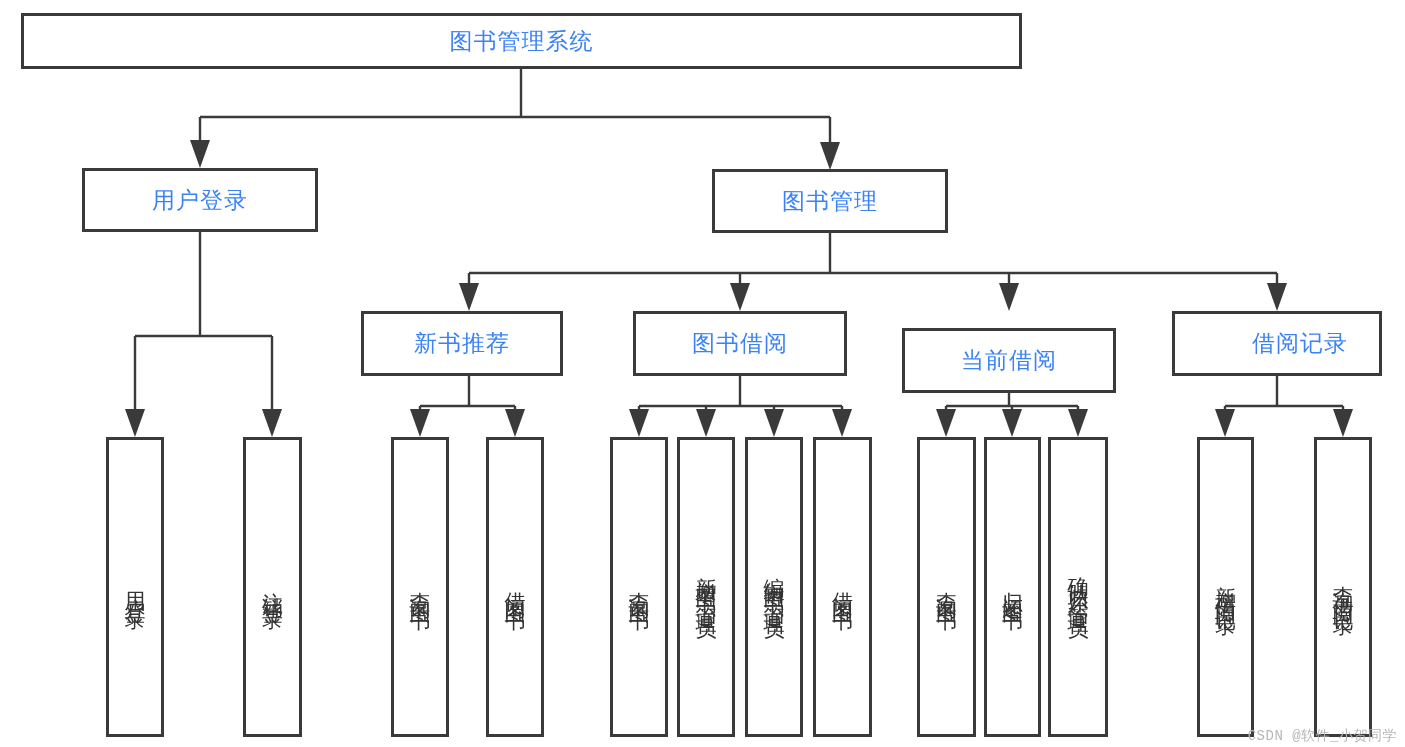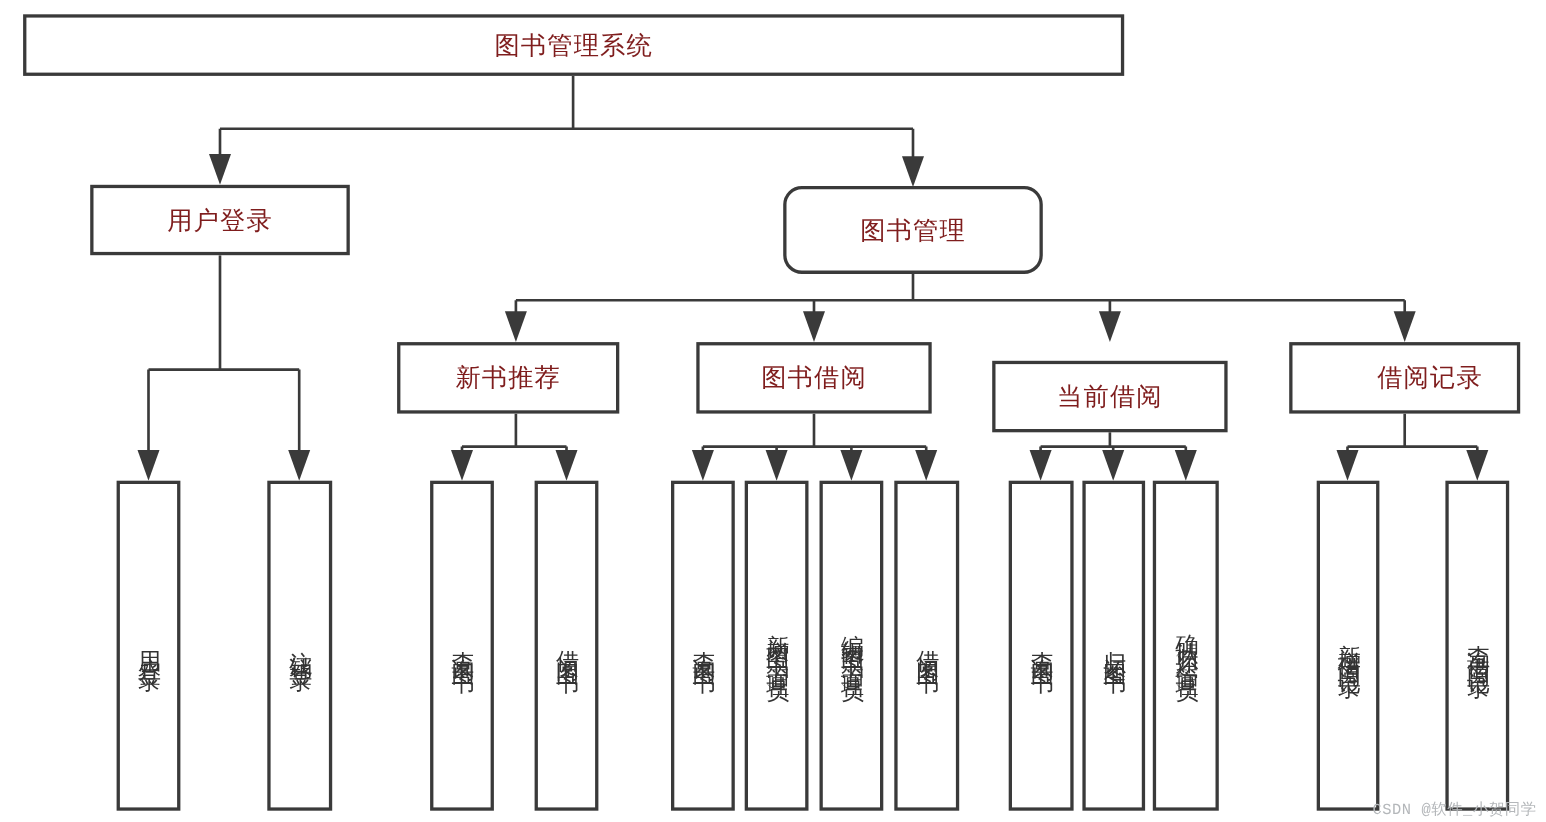--- a/index.html
+++ b/index.html
@@ -20,21 +20,21 @@
   .node {
     position: absolute;
     box-sizing: border-box;
     border: 3px solid #3a3a3a;
     background: #ffffff;
     display: flex;
     align-items: center;
     justify-content: center;
     font-size: 23px;
     letter-spacing: 1px;
-    color: #7f1d1d;
+    color: #3b82f6;
     white-space: nowrap;
   }
   .vnode {
     position: absolute;
     box-sizing: border-box;
     border: 3px solid #3a3a3a;
     background: #ffffff;
     display: flex;
     align-items: center;
     justify-content: center;
@@ -98,21 +98,21 @@
       <polygon points="1002,409 1022,409 1012,437"></polygon>
       <polygon points="1068,409 1088,409 1078,437"></polygon>
       <polygon points="1215,409 1235,409 1225,437"></polygon>
       <polygon points="1333,409 1353,409 1343,437"></polygon>
     </g>
   </svg>
 
   <div class="node" style="left:21px; top:13px; width:1001px; height:56px;">图书管理系统</div>
 
   <div class="node" style="left:82px; top:168px; width:236px; height:64px;">用户登录</div>
-  <div class="node" style="left:712px; top:169px; width:236px; height:80px;border-radius:17px;">图书管理</div>
+  <div class="node" style="left:712px; top:169px; width:236px; height:64px;">图书管理</div>
 
   <div class="node" style="left:361px; top:311px; width:202px; height:65px;">新书推荐</div>
   <div class="node" style="left:633px; top:311px; width:214px; height:65px;">图书借阅</div>
   <div class="node" style="left:902px; top:311px; width:214px; height:65px;margin-top:17px;">当前借阅</div>
   <div class="node" style="left:1172px; top:311px; width:210px; height:65px;padding-left:46px;">借阅记录</div>
 
   <div class="vnode" style="left:106px; top:437px; width:58px; height:300px;">
     <span>用户登录</span>
   </div>
   <div class="vnode" style="left:243px; top:437px; width:59px; height:300px;">

